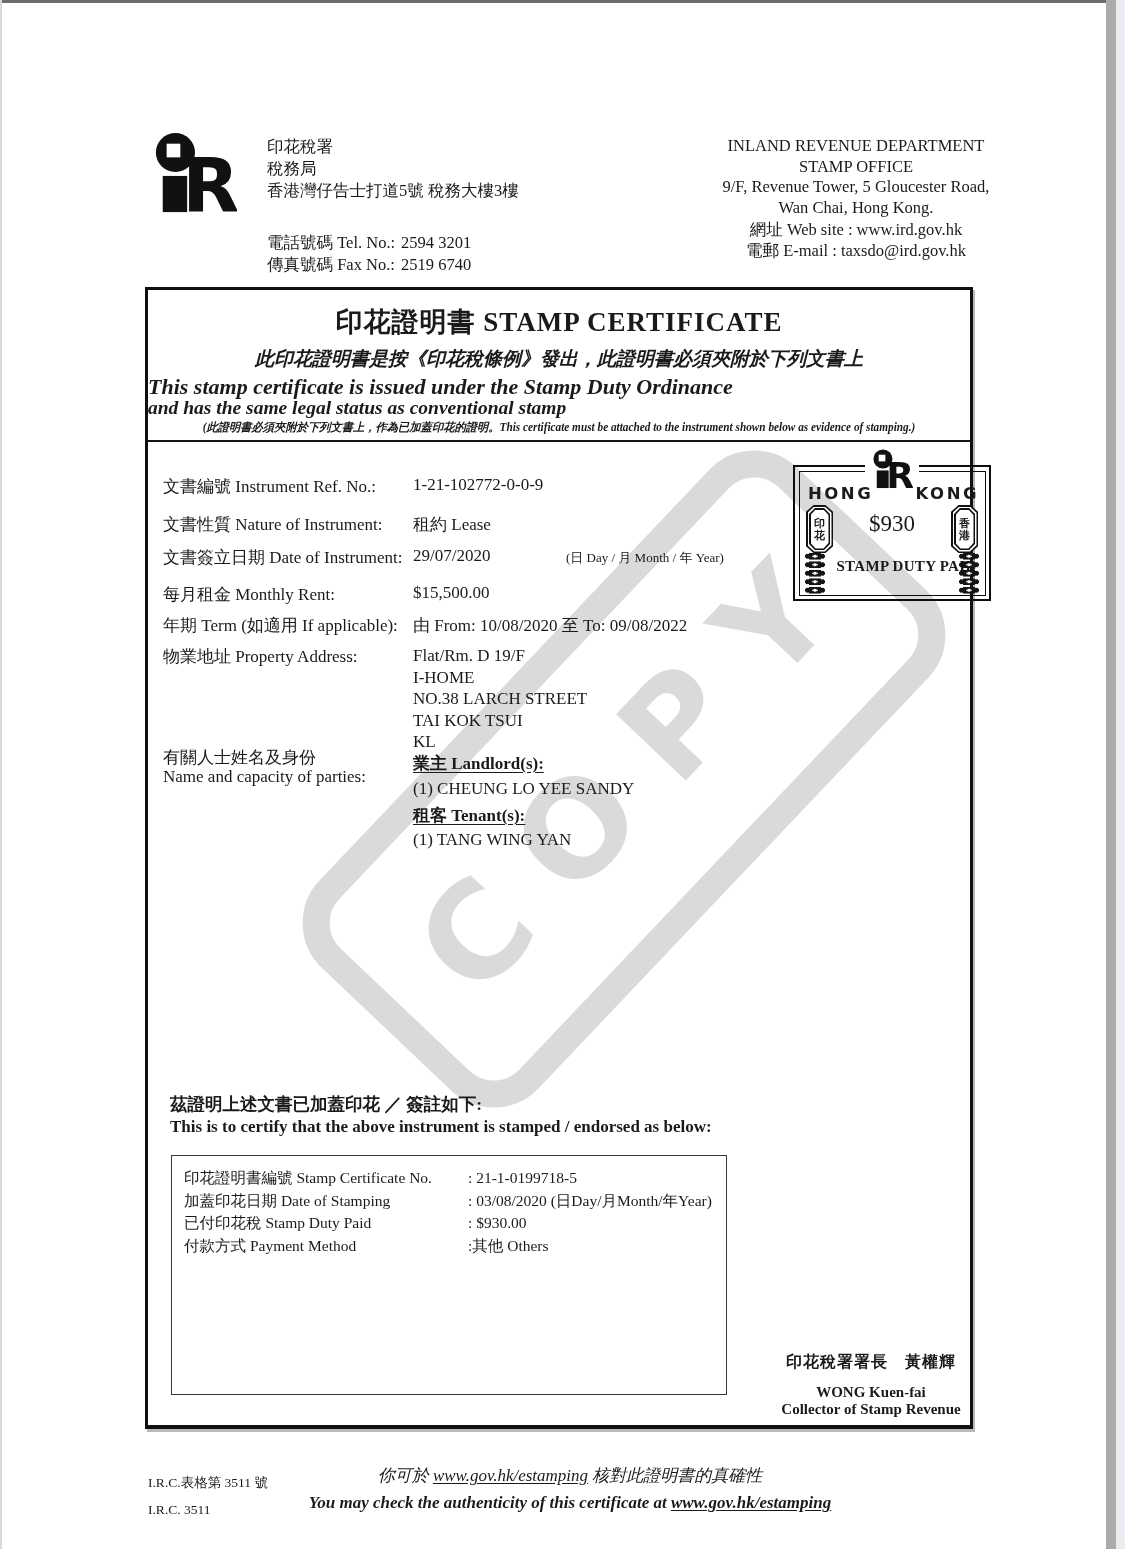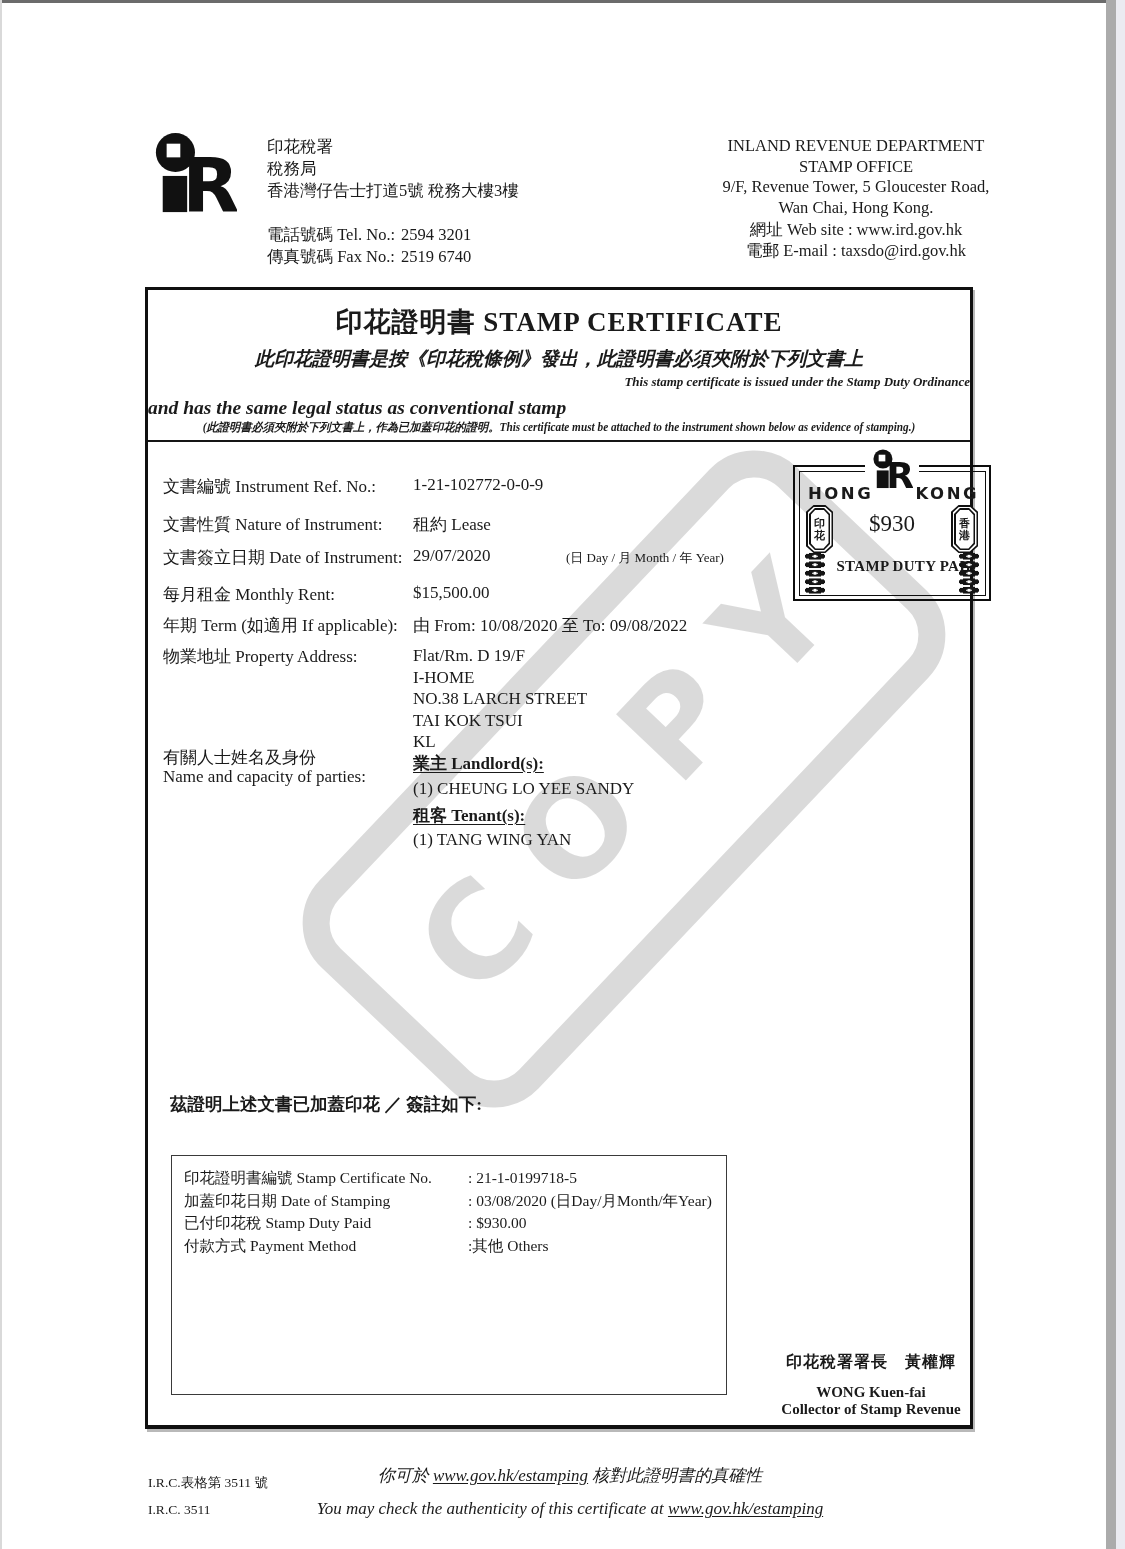--- a/index.html
+++ b/index.html
@@ -16,33 +16,33 @@
   
   .watermark { position:absolute; left:279px; top:628px; width:690px; height:302px;
     border:27px solid rgba(0,0,0,0.145); border-radius:62px;
     transform:rotate(-46.5deg); display:flex; align-items:center; justify-content:center; z-index:1; }
   .watermark span { font-family:"DejaVu Sans",sans-serif; font-weight:900; font-size:132px;
     letter-spacing:42px; padding-left:42px; color:rgba(0,0,0,0.145); line-height:1; }
 
   
   .logo-lg { position:absolute; left:151px; top:131px; width:86px; height:84px; z-index:2; }
   .lh-left { position:absolute; left:267px; top:136px; width:420px; font-size:16.5px; line-height:22px; z-index:2; }
-  .lh-left .contact { margin-top:22px; }
+  .lh-left .contact { margin-top:30px; }
   .lh-left .contact .row { display:flex; }
   .lh-left .contact .lbl { width:134px; }
   .lh-right { position:absolute; left:688px; top:136px; width:336px; text-align:center; font-size:16.5px; line-height:20.5px; z-index:2; }
   .lh-right .netrow { margin-top:2px; }
 
   
   .cert-box { position:absolute; left:145px; top:287px; width:828px; height:1142px;
     border:3px solid #101010; border-bottom-width:4px; box-shadow:2px 3px 0 #b9b9b9; z-index:2; background:transparent; }
 
   .t-main { position:absolute; left:0; top:14px;  width:100%; text-align:center; font-size:27px; font-weight:bold; letter-spacing:1px; }
   .t-zh   { position:absolute; left:0; top:56px;  width:100%; text-align:center; font-size:19px; font-weight:bold; font-style:italic; }
-  .t-en1  { position:absolute; left:0; top:84px;  width:100%; text-align:right; font-size:13px; font-weight:bold; font-style:italic; }
+  .t-en1  { position:absolute; left:0; top:84px;  width:100%; text-align:left; font-size:22px; font-weight:bold; font-style:italic; }
   .t-en2  { position:absolute; left:0; top:107px; width:100%; font-size:19.5px; font-weight:bold; font-style:italic; }
   .t-note { position:absolute; left:0; top:130px; width:100%; text-align:center; font-size:11.5px; font-weight:bold; font-style:italic; white-space:nowrap; transform:scaleX(.98); }
   .t-rule { position:absolute; left:0; top:150px; width:100%; border-top:2px solid #151515; }
 
   
   .flabel { position:absolute; left:15px;  font-size:17px; }
   .fvalue { position:absolute; left:265px; font-size:17px; }
   .fnote  { position:absolute; left:418px; font-size:13px; }
   .addr div { line-height:21.5px; }
   .party-label { line-height:19px; }
@@ -77,21 +77,21 @@
   .endorse .erow { display:flex; line-height:22.5px; font-size:15.5px; }
   .endorse .elbl { width:284px; }
   .sig { position:absolute; left:592px; top:1062px; width:262px; text-align:center; }
   .sig .zh  { font-size:16px; font-weight:bold; letter-spacing:1px; }
   .sig .en1 { margin-top:11px; font-size:15px; font-weight:bold; line-height:17px; }
   .sig .en2 { font-size:15px; font-weight:bold; line-height:17px; }
 
   
   .foot-left { position:absolute; left:148px; top:1469px; font-size:13.5px; line-height:27px; z-index:2; }
   .foot-center { position:absolute; left:255px; top:1464px; width:630px; text-align:center; font-size:17px; font-style:italic; z-index:2; }
-  .foot-center .l2 { margin-top:12px; }
+  .foot-center .l2 { margin-top:6px;font-weight:bold; }
   .foot-center u { text-underline-offset:2px; }
 </style>
 </head>
 <body>
 
 <div class="page">
 
   <div class="edge-top"></div>
   <div class="edge-left"></div>
   <div class="edge-strip"></div>
@@ -207,20 +207,21 @@
     <div class="flabel party-label" style="top:458px">
       <div>有關人士姓名及身份</div>
       <div>Name and capacity of parties:</div>
     </div>
     <span class="fvalue heading-u" style="top:462px">業主 Landlord(s):</span>
     <span class="fvalue" style="top:489px">(1)   CHEUNG LO YEE SANDY</span>
     <span class="fvalue heading-u" style="top:514px">租客 Tenant(s):</span>
     <span class="fvalue" style="top:540px">(1)   TANG WING YAN</span>
 
     <div class="certify-zh">茲證明上述文書已加蓋印花 ／ 簽註如下:</div>
+    <div class="certify-en">This is to certify that the above instrument is stamped / endorsed as below:</div>
 
     <div class="endorse">
       <div class="erow">
         <span class="elbl">印花證明書編號 Stamp Certificate No.</span>
         <span>: 21-1-0199718-5</span>
       </div>
       <div class="erow">
         <span class="elbl">加蓋印花日期 Date of Stamping</span>
         <span>: 03/08/2020 (日Day/月Month/年Year)</span>
       </div>

